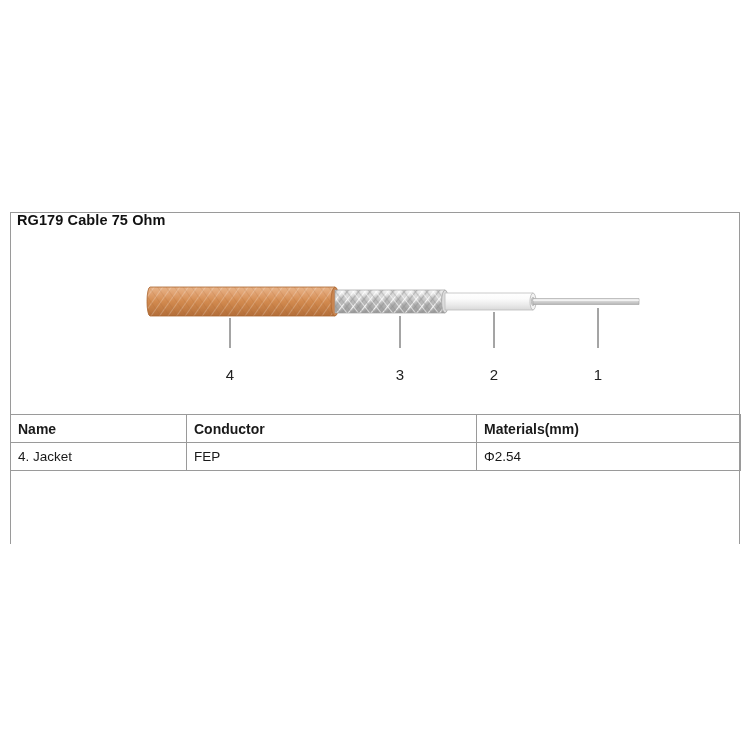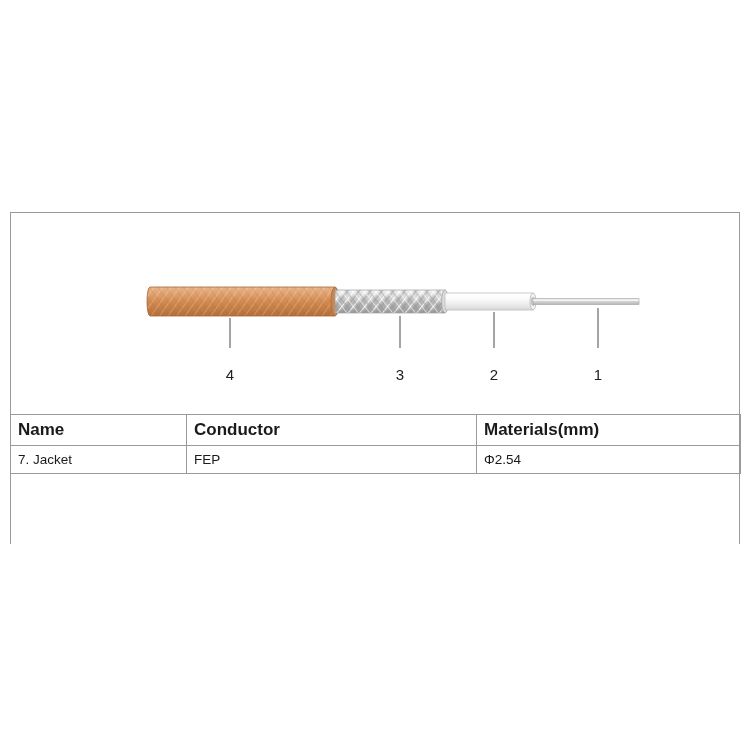--- a/index.html
+++ b/index.html
@@ -77,21 +77,21 @@
   th, td {
     border: 1px solid #9a9a9a;
     padding: 5px 0 5px 7px;
     text-align: left;
     font-size: 13.5px;
     height: 17px;
     color: #1a1a1a;
   }
   thead th {
     font-weight: bold;
-    font-size: 17px;
+    font-size: 14px;
   }
   col.c1 { width: 176px; }
   col.c2 { width: 290px; }
   col.c3 { width: 264px; }
 
   .border-top-line {
     position: absolute;
     left: 0;
     top: 0;
     width: 730px;
@@ -117,20 +117,21 @@
 </style>
 </head>
 <body>
 
 <div id="sheet">
 
   <div class="border-top-line"></div>
   <div class="border-left-line"></div>
   <div class="border-right-line"></div>
 
+  <div class="title">RG179 Cable 75 Ohm</div>
 
   <div class="diagram">
 
     <div class="cable-wrap">
       <svg width="730" height="100" viewBox="0 0 730 100" xmlns="http://www.w3.org/2000/svg">
         <defs>
           <linearGradient id="jacketGrad" x1="0" y1="0" x2="0" y2="1">
             <stop offset="0%" stop-color="#e8b489"></stop>
             <stop offset="22%" stop-color="#e0a271"></stop>
             <stop offset="50%" stop-color="#d28a4f"></stop>
@@ -228,20 +229,20 @@
     </colgroup>
     <thead>
       <tr>
         <th>Name</th>
         <th>Conductor</th>
         <th>Materials(mm)</th>
       </tr>
     </thead>
     <tbody>
       <tr>
-        <td>7. Jacket</td>
+        <td>4. Jacket</td>
         <td>FEP</td>
         <td>Φ2.54</td>
       </tr>
     </tbody>
   </table>
 
 </div>
 
 </body></html>

